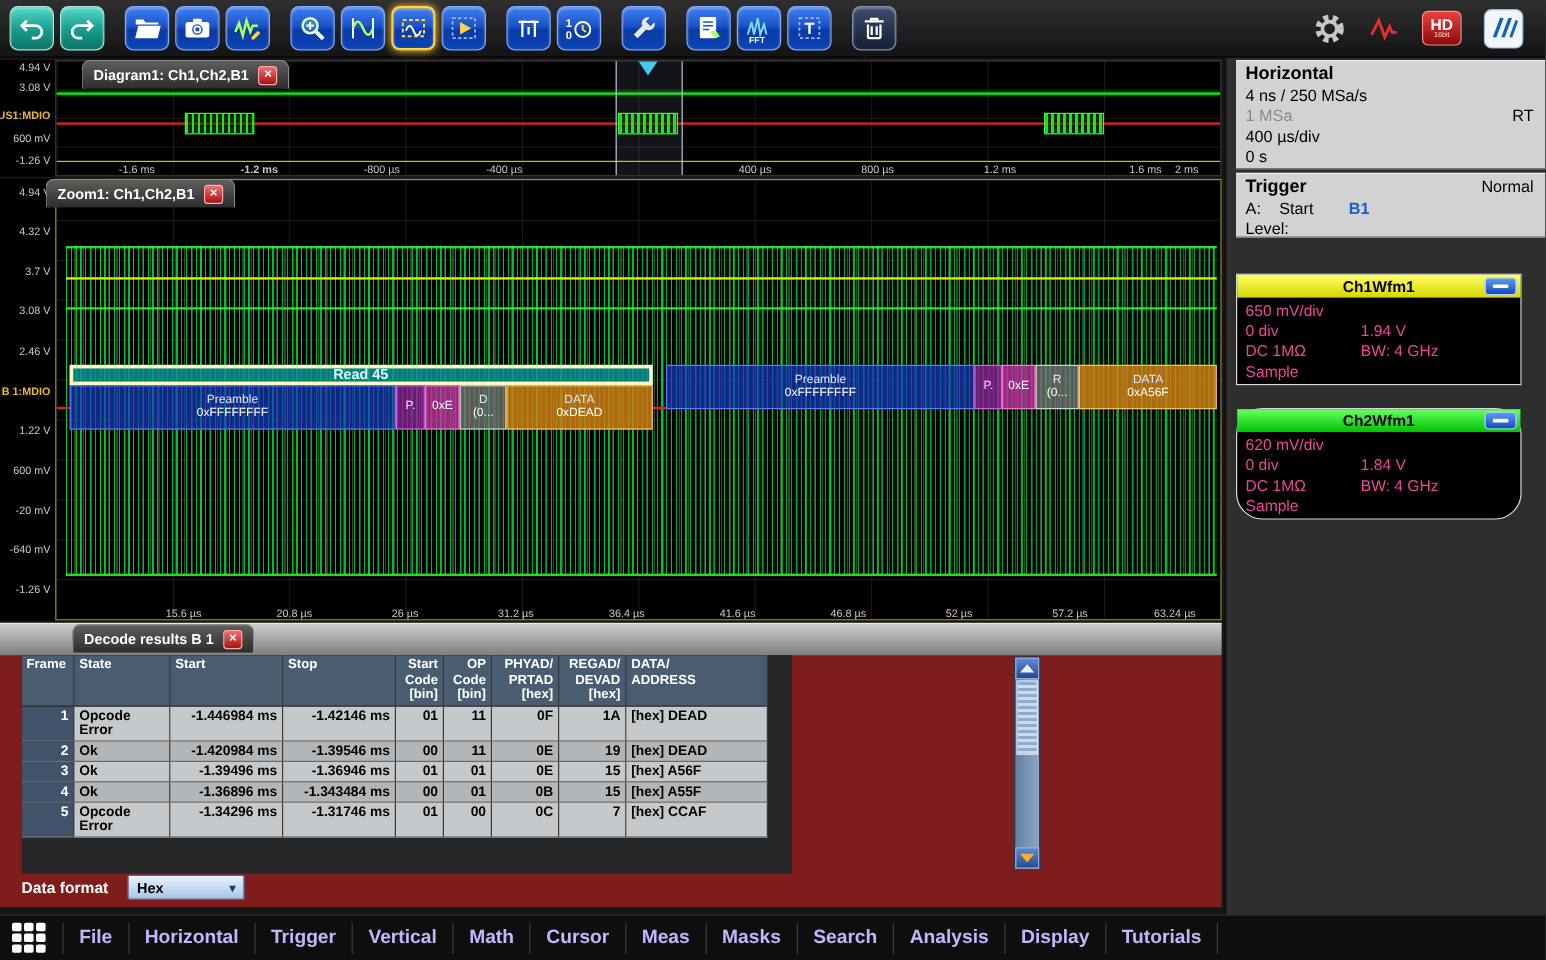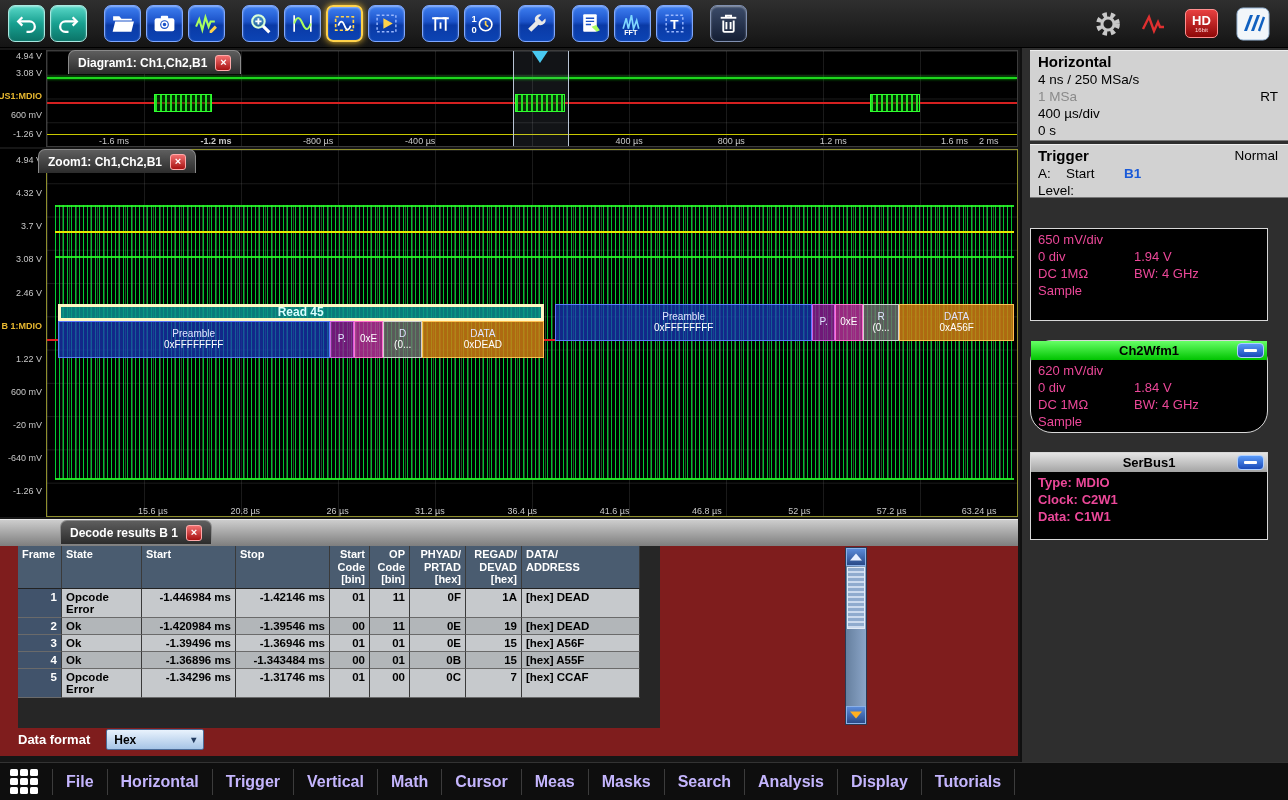--- a/index.html
+++ b/index.html
@@ -536,20 +536,26 @@
         <span class="trig-a">A:</span>
         <span class="trig-type">Start</span>
         <span class="bluetxt">B1</span>
       </div>
       <div class="sp-row">
           <span>Level:</span>
         </div>
     </div>
 
     <div class="wfm wfm1">
+      <div class="wfm-h yellow">
+        <span>Ch1Wfm1</span>
+        <span class="min-btn">
+            <span class="min-bar"></span>
+          </span>
+      </div>
       <div class="wfm-b">
         <div class="wfm-row">
             <span>650 mV/div</span>
           </div>
         <div class="wfm-row">
             <span class="k">0 div</span>
             <span>1.94 V</span>
           </div>
         <div class="wfm-row">
             <span class="k">DC 1MΩ</span>
@@ -579,42 +585,20 @@
         <div class="wfm-row">
             <span class="k">DC 1MΩ</span>
             <span>BW: 4 GHz</span>
           </div>
         <div class="wfm-row">
             <span>Sample</span>
           </div>
       </div>
     </div>
 
-    <div class="wfm wfm3">
-      <div class="wfm-h gray">
-        <span>SerBus1</span>
-        <span class="min-btn">
-            <span class="min-bar"></span>
-          </span>
-      </div>
-      <div class="wfm-b">
-        <div class="wfm-row lblval">
-            <span>Type:</span>
-            <span>MDIO</span>
-          </div>
-        <div class="wfm-row lblval">
-            <span>Clock:</span>
-            <span>C2W1</span>
-          </div>
-        <div class="wfm-row lblval">
-            <span>Data:</span>
-            <span>C1W1</span>
-          </div>
-      </div>
-    </div>
   </div>
 
   <div class="menubar">
     <div class="apps-icon">
       <span></span>
         <span></span>
         <span></span>
         <span></span>
         <span></span>
         <span></span>

